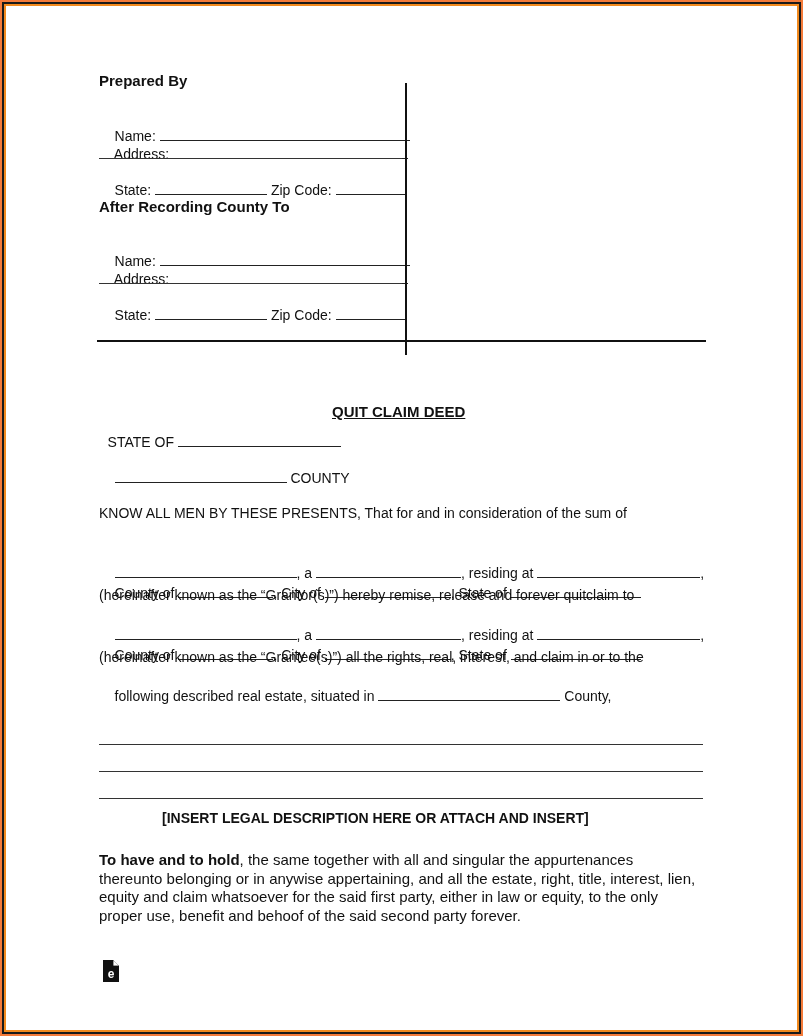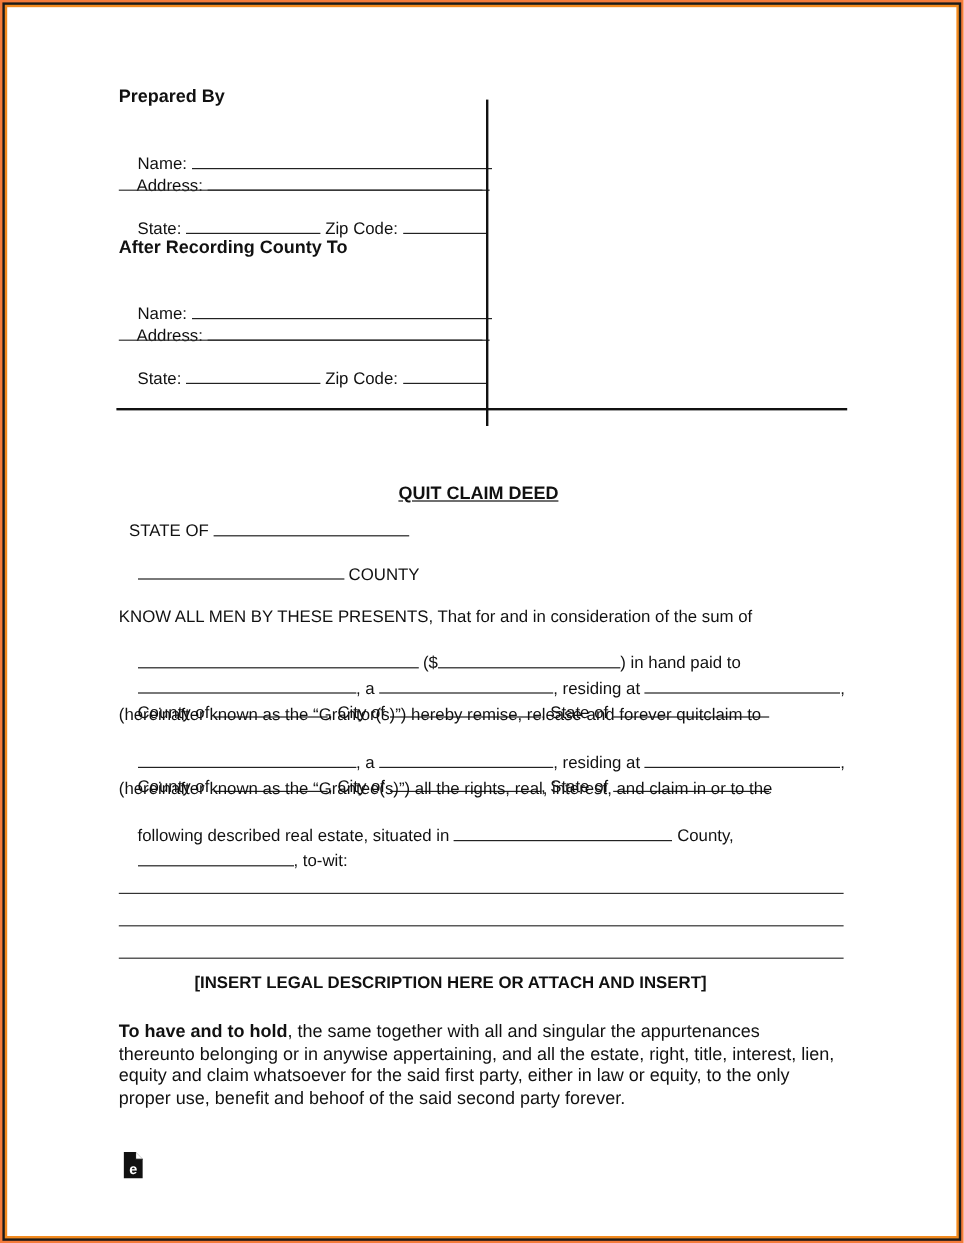--- a/index.html
+++ b/index.html
@@ -77,23 +77,20 @@
 
   <div class="abs" style="left:86px; top:408px;">
     <span>STATE OF</span> <span class="blank" style="width:163px;"></span>
   </div>
   <div class="abs" style="left:93px; top:444px;">
     <span class="blank" style="width:172px;"></span> <span>COUNTY</span>
   </div>
 
   <div class="abs" style="left:93px; top:498px;">KNOW ALL MEN BY THESE PRESENTS, That for and in consideration of the sum of</div>
 
-  <div class="abs" style="left:93px; top:518px;">
-    <span class="blank" style="width:234px;"></span><span> ($</span><span class="blank" style="width:152px;"></span><span>) in hand paid to</span>
-  </div>
 
   <div class="abs" style="left:93px; top:539px;">
     <span class="blank" style="width:182px;"></span><span>, a </span><span class="blank" style="width:145px;"></span><span>, residing at </span><span class="blank" style="width:163px;"></span><span>,</span>
   </div>
 
   <div class="abs" style="left:93px; top:559px;">
     <span>County of </span><span class="blank" style="width:95px;"></span><span>, City of </span><span class="blank" style="width:126px;"></span><span>, State of </span><span class="blank" style="width:130px;"></span>
   </div>
 
   <div class="abs" style="left:93px; top:580px;">(hereinafter known as the “Grantor(s)”) hereby remise, release and forever quitclaim to</div>
@@ -105,23 +102,20 @@
   <div class="abs" style="left:93px; top:621px;">
     <span>County of </span><span class="blank" style="width:95px;"></span><span>, City of </span><span class="blank" style="width:126px;"></span><span>, State of </span><span class="blank" style="width:130px;"></span>
   </div>
 
   <div class="abs" style="left:93px; top:642px;">(hereinafter known as the “Grantee(s)”) all the rights, real, interest, and claim in or to the</div>
 
   <div class="abs" style="left:93px; top:662px;">
     <span>following described real estate, situated in </span><span class="blank" style="width:182px;"></span><span> County,</span>
   </div>
 
-  <div class="abs" style="left:93px; top:683px;">
-    <span class="blank" style="width:130px;"></span><span>, to-wit:</span>
-  </div>
 
   <div class="hline" style="left:93px; top:738px; width:604px;"></div>
   <div class="hline" style="left:93px; top:765px; width:604px;"></div>
   <div class="hline" style="left:93px; top:792px; width:604px;"></div>
 
   <div class="abs bold" style="left:156px; top:803px;">[INSERT LEGAL DESCRIPTION HERE OR ATTACH AND INSERT]</div>
 
   <div class="para" style="left:93px; top:845px; width:600px; line-height:18.5px;"><span class="bold">To have and to hold</span><span>, the same together with all and singular the appurtenances thereunto belonging or in anywise appertaining, and all the estate, right, title, interest, lien, equity and claim whatsoever for the said first party, either in law or equity, to the only proper use, benefit and behoof of the said second party forever.</span></div>
 
   <svg class="icon-e" viewBox="0 0 16 22">

